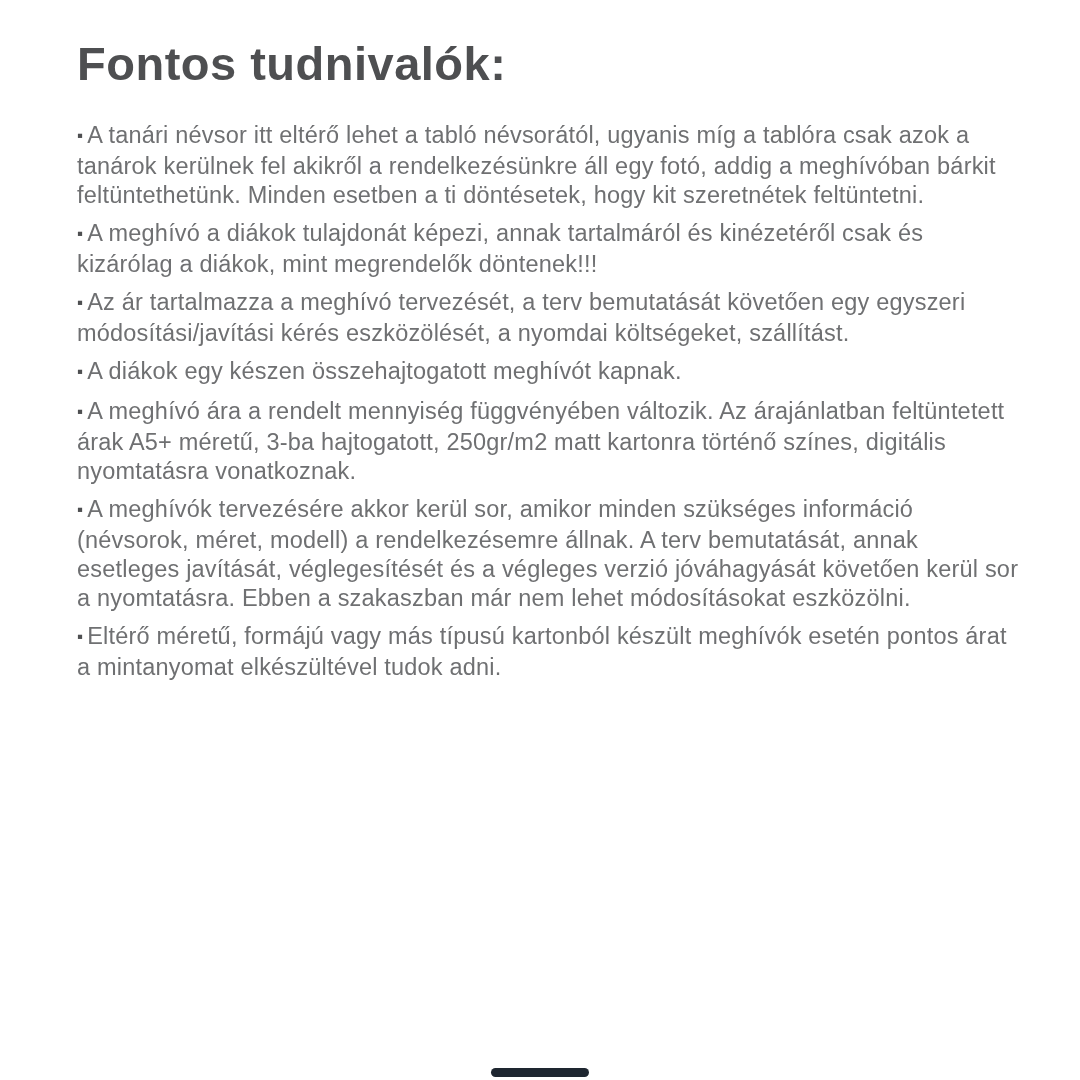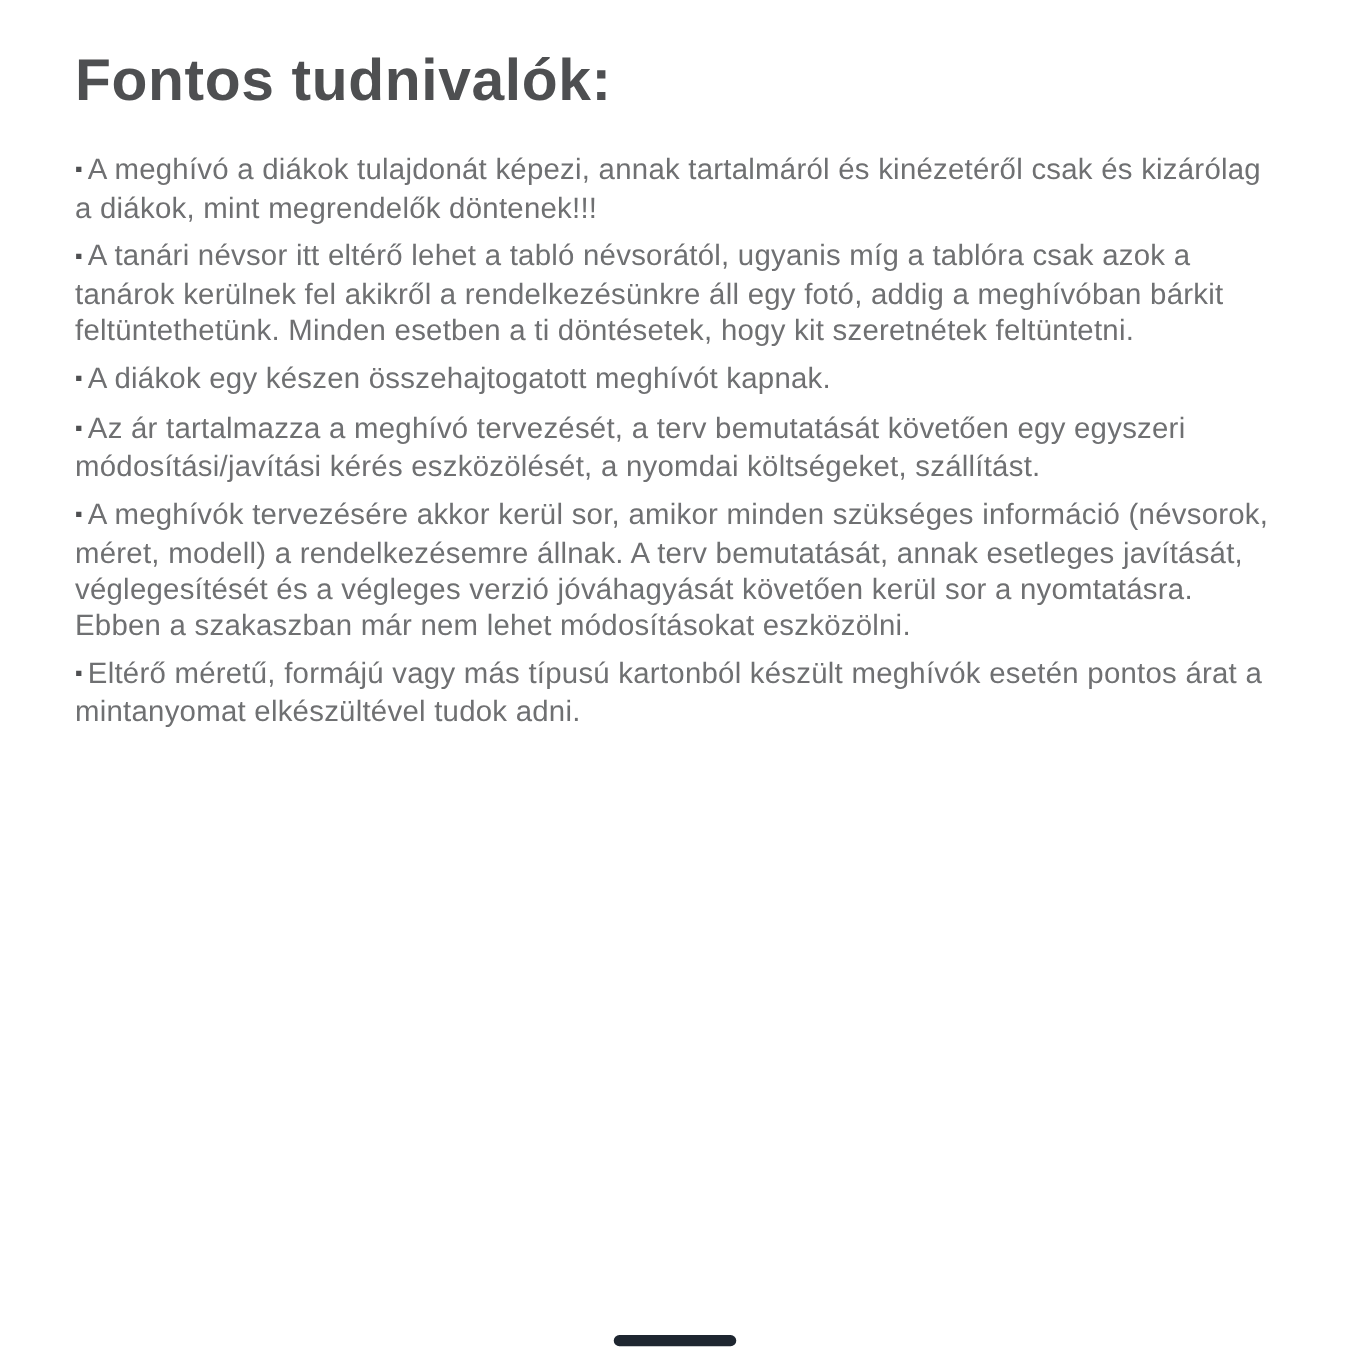--- a/index.html
+++ b/index.html
@@ -11,21 +11,21 @@
     width: 1080px;
     height: 1080px;
     position: relative;
     font-family: "Liberation Sans", sans-serif;
     overflow: hidden;
   }
   .page {
     box-sizing: border-box;
     width: 1080px;
     height: 1080px;
-    padding: 36px 56px 0 60px;
+    padding: 36px 56px 0 77px;
     position: relative;
   }
   .title {
     margin: 0 0 30px 0;
     font-size: 47px;
     font-weight: 700;
     letter-spacing: 0.5px;
     color: #4e4f51;
   }
   .bullets p.bullet {
@@ -53,21 +53,22 @@
     border-radius: 5px;
     background: #1e2630;
   }
 </style>
 </head>
 <body>
 
 <div class="page">
   <h1 class="title">Fontos tudnivalók:</h1>
   <div class="bullets" id="bullets">
+      <p class="bullet"><span class="marker">▪</span><span>A tanári névsor itt eltérő lehet a tabló névsorától, ugyanis míg a tablóra csak azok a tanárok kerülnek fel akikről a rendelkezésünkre áll egy fotó, addig a meghívóban bárkit feltüntethetünk. Minden esetben a ti döntésetek, hogy kit szeretnétek feltüntetni.</span></p>
       <p class="bullet"><span class="marker">▪</span><span>A meghívó a diákok tulajdonát képezi, annak tartalmáról és kinézetéről csak és kizárólag a diákok, mint megrendelők döntenek!!!</span></p>
-      <p class="bullet"><span class="marker">▪</span><span>A tanári névsor itt eltérő lehet a tabló névsorától, ugyanis míg a tablóra csak azok a tanárok kerülnek fel akikről a rendelkezésünkre áll egy fotó, addig a meghívóban bárkit feltüntethetünk. Minden esetben a ti döntésetek, hogy kit szeretnétek feltüntetni.</span></p>
+      <p class="bullet"><span class="marker">▪</span><span>Az ár tartalmazza a meghívó tervezését, a terv bemutatását követően egy egyszeri módosítási/javítási kérés eszközölését, a nyomdai költségeket, szállítást.</span></p>
       <p class="bullet"><span class="marker">▪</span><span>A diákok egy készen összehajtogatott meghívót kapnak.</span></p>
-      <p class="bullet"><span class="marker">▪</span><span>Az ár tartalmazza a meghívó tervezését, a terv bemutatását követően egy egyszeri módosítási/javítási kérés eszközölését, a nyomdai költségeket, szállítást.</span></p>
+      <p class="bullet"><span class="marker">▪</span><span>A meghívó ára a rendelt mennyiség függvényében változik. Az árajánlatban feltüntetett árak A5+ méretű, 3-ba hajtogatott, 250gr/m2 matt kartonra történő színes, digitális nyomtatásra vonatkoznak.</span></p>
       <p class="bullet"><span class="marker">▪</span><span>A meghívók tervezésére akkor kerül sor, amikor minden szükséges információ (névsorok, méret, modell) a rendelkezésemre állnak. A terv bemutatását, annak esetleges javítását, véglegesítését és a végleges verzió jóváhagyását követően kerül sor a nyomtatásra. Ebben a szakaszban már nem lehet módosításokat eszközölni.</span></p>
       <p class="bullet"><span class="marker">▪</span><span>Eltérő méretű, formájú vagy más típusú kartonból készült meghívók esetén pontos árat a mintanyomat elkészültével tudok adni.</span></p>
     </div>
   <div class="bottom-bar"></div>
 </div>
 
 </body></html>

